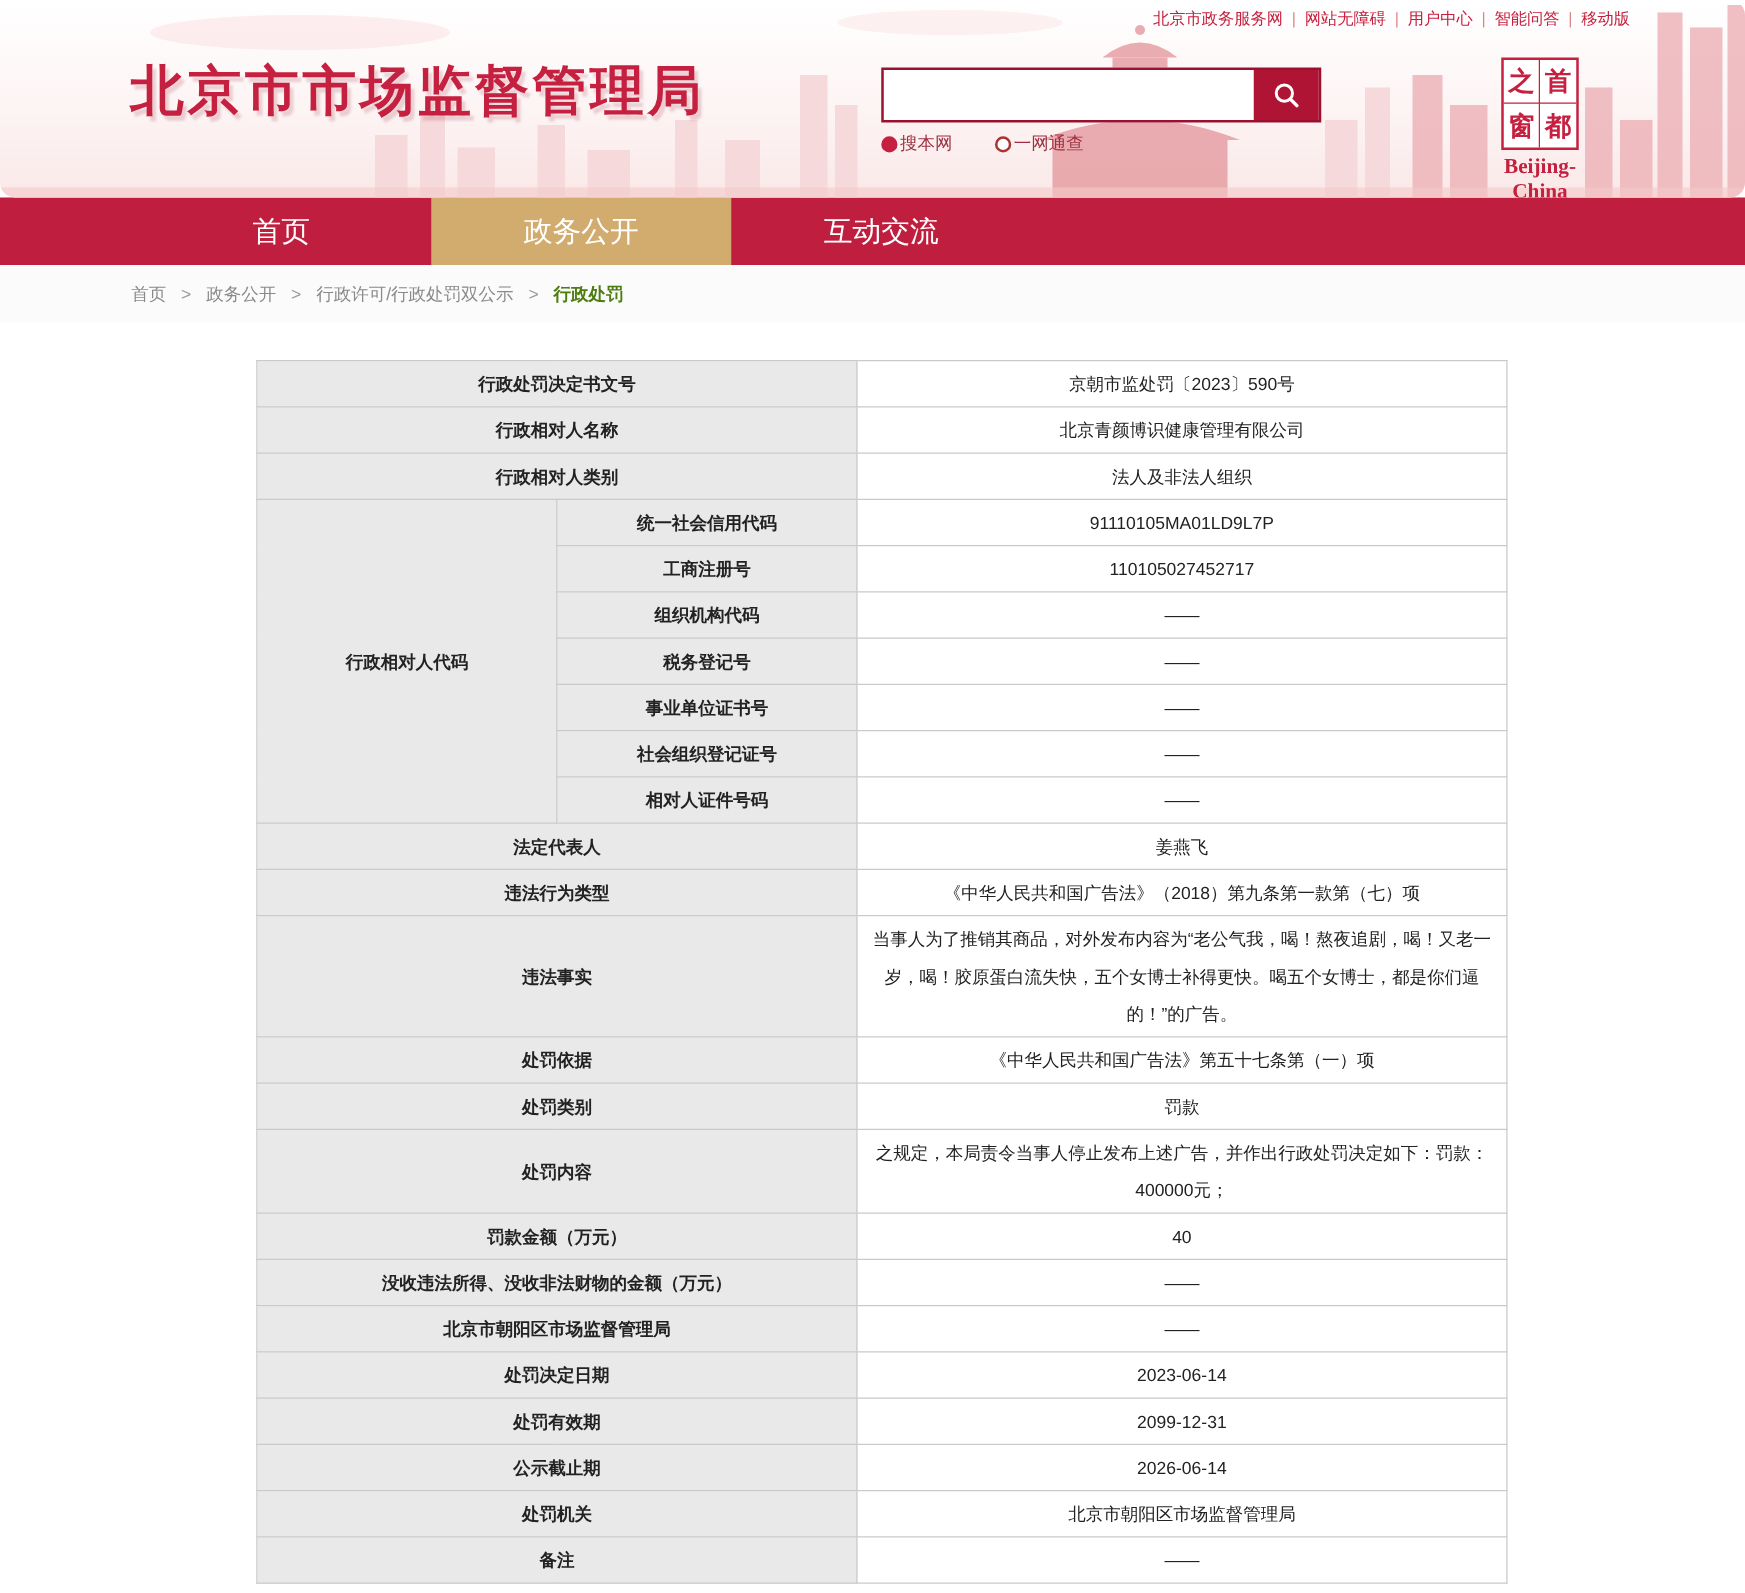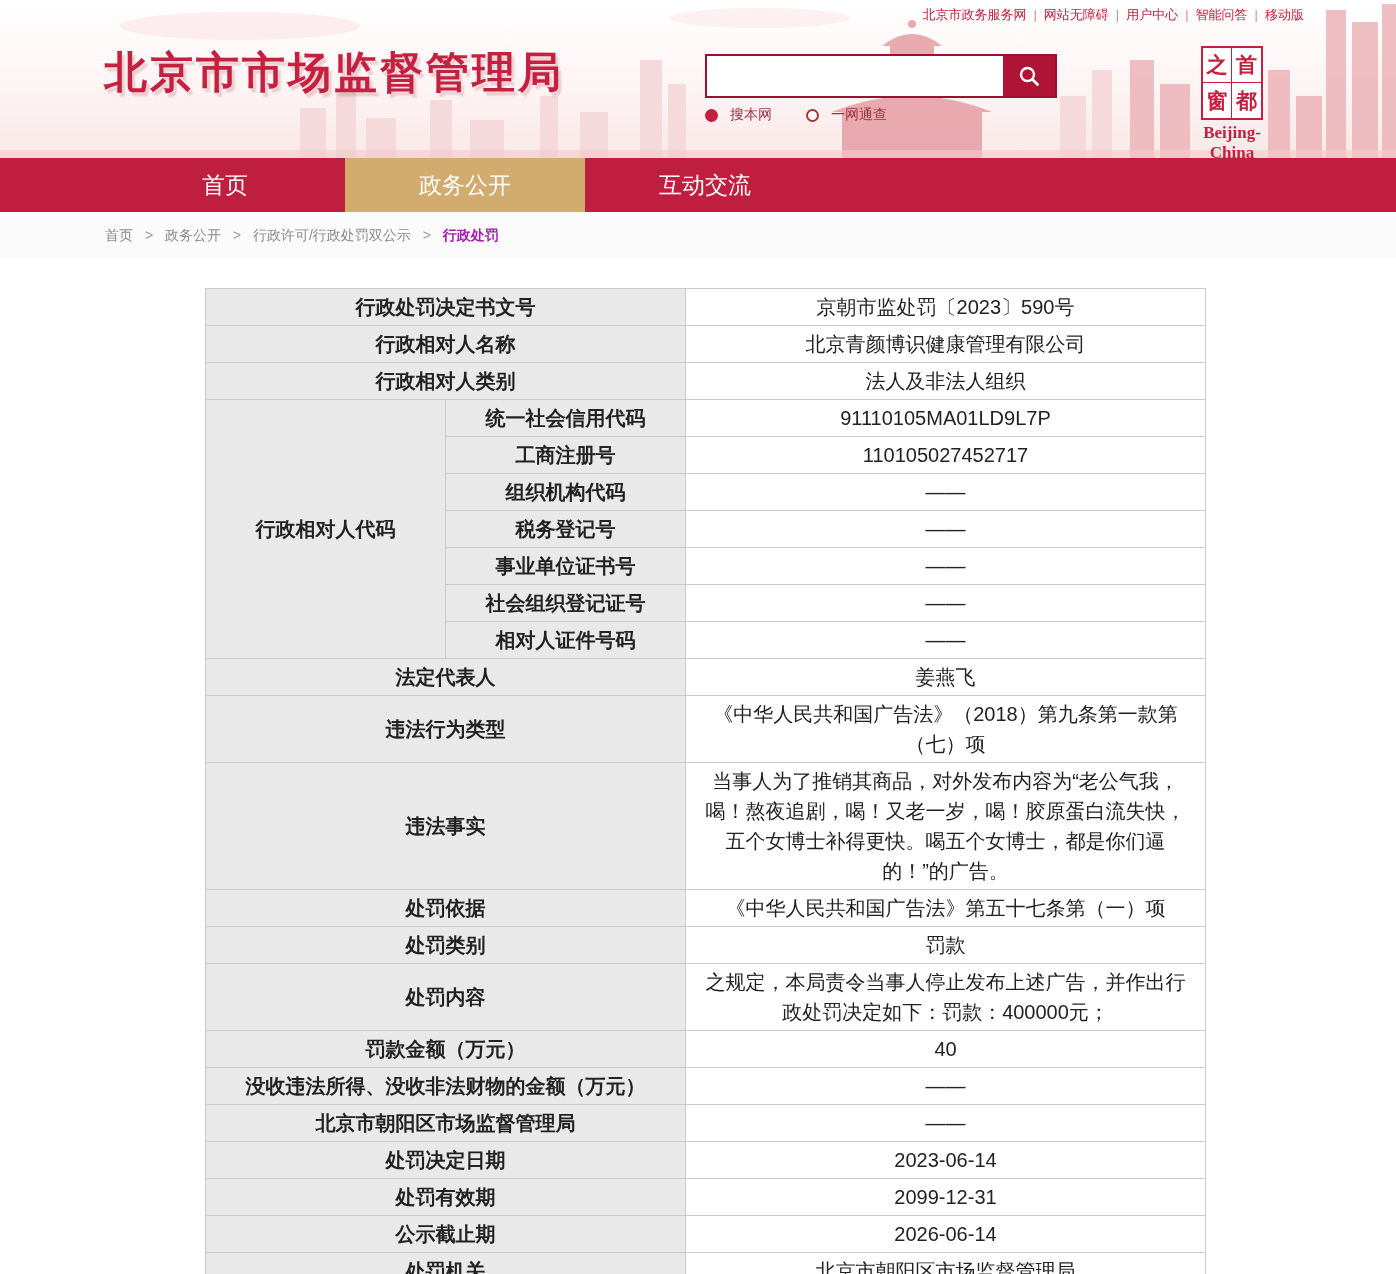--- a/index.html
+++ b/index.html
@@ -2,33 +2,33 @@
 <html style="--red: #c01e3e; --gold: #d2ac6e; --linkred: #c5203f;"><head>
 <meta charset="utf-8">
 <style>
   :root { --red:#c01e3e; --gold:#d2ac6e; --linkred:#c5203f; }
   * { box-sizing:border-box; margin:0; padding:0; }
   html,body { width:1396px; }
   body { height:1274px; background:#fff; font-family:"Liberation Sans","DejaVu Sans",sans-serif; overflow:hidden; position:relative; }
 
   
   .banner { position:relative; width:1396px; height:158px; overflow:hidden;
-            background:linear-gradient(180deg,#ffffff 0%,#fdf4f4 55%,#fae8e8 100%); }
+            background:linear-gradient(180deg,#ffffff 0%,#fdf4f4 55%,#fae8e8 100%);border-radius:12px; }
   .banner svg.skyline { position:absolute; left:0; top:0; }
   .topbar { position:absolute; top:6px; right:92px; font-size:13px; color:var(--linkred); }
   .topbar a { color:var(--linkred); text-decoration:none; cursor:pointer; }
   .topbar .divider { margin:0 7px; color:#d88; }
   .site-title { position:absolute; left:104px; top:44px; font-size:43px; font-weight:bold; color:var(--linkred);
                 letter-spacing:3px; text-shadow:3px 4px 2px rgba(150,30,50,.18); white-space:nowrap; }
   .search-area { position:absolute; left:705px; top:54px; width:352px; }
   .search-box { display:flex; height:44px; border:2px solid #9a1130; background:#fff; }
   .search-box input { flex:1; border:none; outline:none; background:transparent; padding:0 10px; font-size:15px; color:#333; }
   .search-btn { width:52px; background:#b01434; border:none; cursor:pointer; display:flex; align-items:center; justify-content:center; }
   .scopes { display:flex; gap:34px; margin-top:8px; font-size:14px; color:#9d3142; align-items:center; }
-  .scope { display:flex; align-items:center; gap:12px; cursor:pointer; }
+  .scope { display:flex; align-items:center; gap:2px; cursor:pointer; }
   .radio { width:13px; height:13px; border-radius:50%; border:2px solid #a33; background:#fff; display:inline-block; }
   .radio.on { background:var(--linkred); border-color:var(--linkred); }
   .badge { position:absolute; left:1199px; top:46px; width:66px; text-align:center; cursor:pointer; }
   .badge-box { width:62px; height:74px; margin:0 auto; border:2px solid var(--linkred); background:#fff;
                display:grid; grid-template-columns:1fr 1fr; grid-template-rows:1fr 1fr; }
   .badge-box span { display:flex; align-items:center; justify-content:center; color:var(--linkred);
                     font-family:"Liberation Serif","DejaVu Serif",serif; font-weight:bold; font-size:21px; }
   .badge-box span:nth-child(1){ border-right:1.5px solid var(--linkred); border-bottom:1.5px solid var(--linkred);}
   .badge-box span:nth-child(2){ border-bottom:1.5px solid var(--linkred);}
   .badge-box span:nth-child(3){ border-right:1.5px solid var(--linkred);}
@@ -37,26 +37,26 @@
 
   
   .nav { width:1396px; height:54px; background:var(--red); display:flex; padding-left:105px; }
   .nav-item { width:240px; line-height:54px; text-align:center; color:#fff; font-size:23px; cursor:pointer; white-space:nowrap; }
   .nav-item.active { background:var(--gold); }
 
   
   .breadcrumb { height:46px; line-height:46px; padding-left:105px; background:#fbfbfb; font-size:14px; color:#8a8a8a; }
   .breadcrumb a { color:#8a8a8a; text-decoration:none; cursor:pointer; }
   .breadcrumb .sep { margin:0 8px; color:#9a9a9a; }
-  .breadcrumb .current { color:#a21caf; font-weight:bold; }
+  .breadcrumb .current { color:#4d7c0f; font-weight:bold; }
 
   
   .content { padding-top:30px; }
   table.penalty { border-collapse:collapse; margin-left:205px; width:1000px; table-layout:fixed; }
-  table.penalty td { border:1px solid #cacaca; font-size:20px; color:#222; text-align:center;
+  table.penalty td { border:1px solid #cacaca; font-size:14px; color:#222; text-align:center;
                      height:36px; line-height:30px; padding:3px 12px; word-break:break-all;margin-left:18px; }
   td.label { background:#e9e9e9; font-weight:bold; color:#111; }
   col.c1 { width:240px; } col.c2 { width:240px; } col.c3 { width:520px; }
 </style>
 </head>
 <body>
 
 <div class="banner">
   <svg class="skyline" width="1396" height="158" viewBox="0 0 1396 158">
     <ellipse cx="240" cy="26" rx="120" ry="14" fill="#fbe3e4" opacity="0.6"></ellipse>

